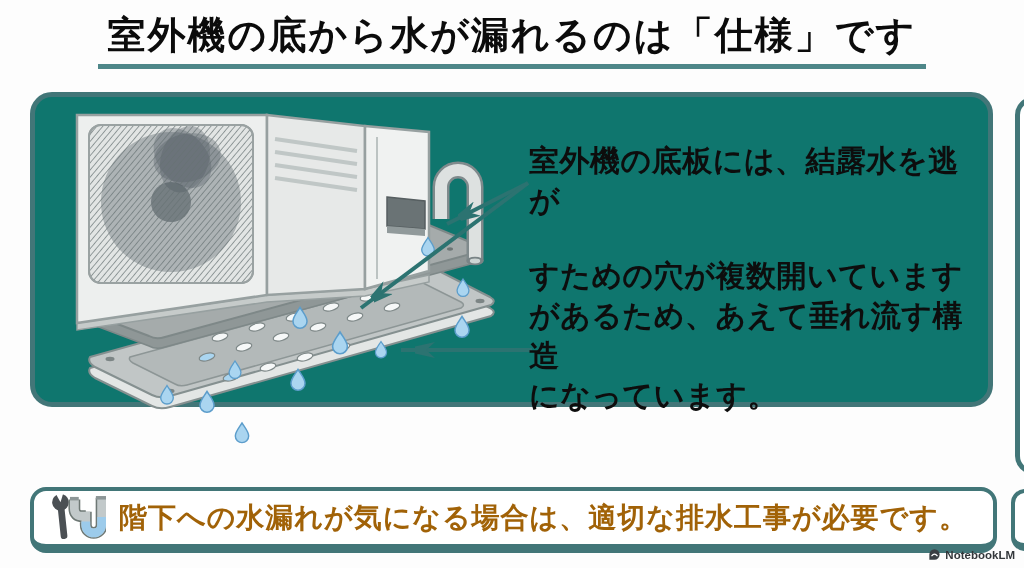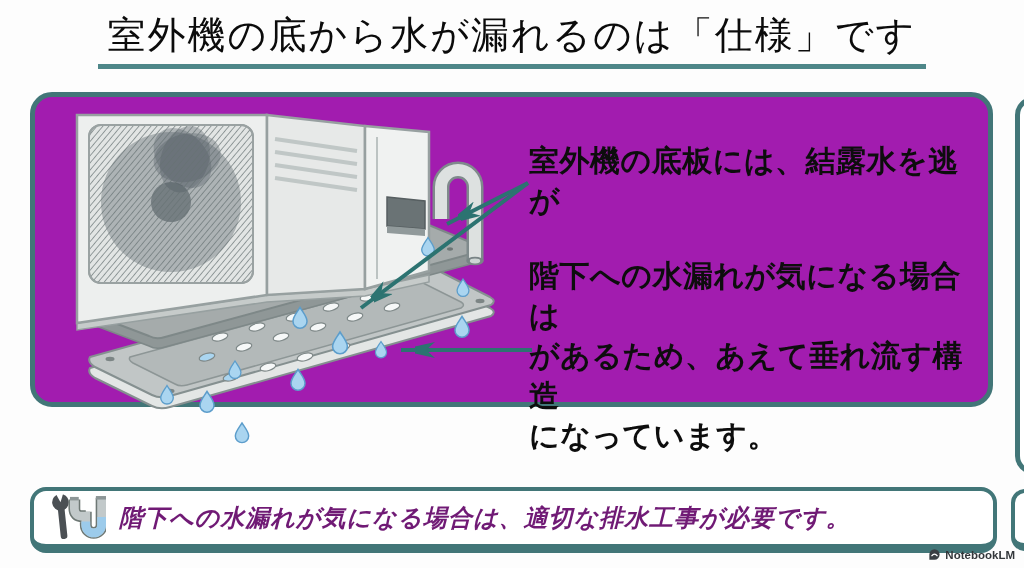--- a/index.html
+++ b/index.html
@@ -3,41 +3,41 @@
 <meta charset="utf-8">
 <style>
   * { margin:0; padding:0; box-sizing:border-box; }
   html,body { width:1024px; height:568px; }
   body {
     position:relative; overflow:hidden; background:#fdfdfd;
     font-family:"Liberation Sans","DejaVu Sans",sans-serif; color:#111;
   }
   .title-wrap { position:absolute; top:12px; left:0; width:100%; text-align:center; }
   .title {
-    display:inline-block; font-size:38px; font-weight:400; letter-spacing:2px;
+    display:inline-block; font-size:38px; font-weight:700; letter-spacing:2px;
     color:#0b0b0b; padding:0 10px 6px 10px; border-bottom:5px solid #4e8789;
     line-height:46px; white-space:nowrap;
   }
   .panel {
     position:absolute; left:30px; top:92px; width:963px; height:315px;
-    border:5px solid #427678; border-radius:22px; background:#a21caf;
+    border:5px solid #427678; border-radius:22px; background:#0f766e;
   }
   .illustration { position:absolute; left:0; top:2px; width:500px; height:380px; }
   .text-block {
     position:absolute; left:494px; top:44px; width:458px;
     font-size:30px; font-weight:700; line-height:40px; color:#0d0d0d;
     letter-spacing:0.5px;
   }
   .para2 { margin-top:35px; }
   .footer-box {
     position:absolute; left:30px; top:487px; width:967px; height:66px;
     border:4px solid #427678; border-bottom-width:9px; border-radius:16px;
     background:#ffffff; display:flex; align-items:center; padding:0 14px; gap:13px;
   }
-  .footer-text { font-size:24px; font-weight:700; letter-spacing:1px; white-space:nowrap; color:#701a75;font-style:italic; }
+  .footer-text { font-size:28px; font-weight:700; letter-spacing:1px; white-space:nowrap; color:#a16207; }
   .partial-box-tall {
     position:absolute; left:1015px; top:97px; width:40px; height:377px;
     border:5px solid #427678; border-radius:18px; background:#fff;
   }
   .partial-box-short {
     position:absolute; left:1011px; top:489px; width:40px; height:62px;
     border:4px solid #427678; border-bottom-width:8px; border-radius:14px; background:#fff;
   }
   .watermark {
     position:absolute; right:9px; top:548px; display:flex; align-items:center; gap:4px;
@@ -161,21 +161,21 @@
         <path d="M493,84 L326,209" marker-end="url(#ah)"></path>
         <path d="M497,251 L366,251" marker-end="url(#ah)"></path>
       </g>
     </svg>
 
     <div class="text-block">
       <div>
         <div>室外機の底板には、結露水を逃が</div>
       </div>
       <div class="para2">
-        <div>階下への水漏れが気になる場合は</div>
+        <div>すための穴が複数開いています</div>
         <div>があるため、あえて垂れ流す構造</div>
         <div>になっています。</div>
       </div>
     </div>
   </div>
 
   <div class="partial-box-tall"></div>
   <div class="partial-box-short"></div>
 
   <div class="footer-box">

